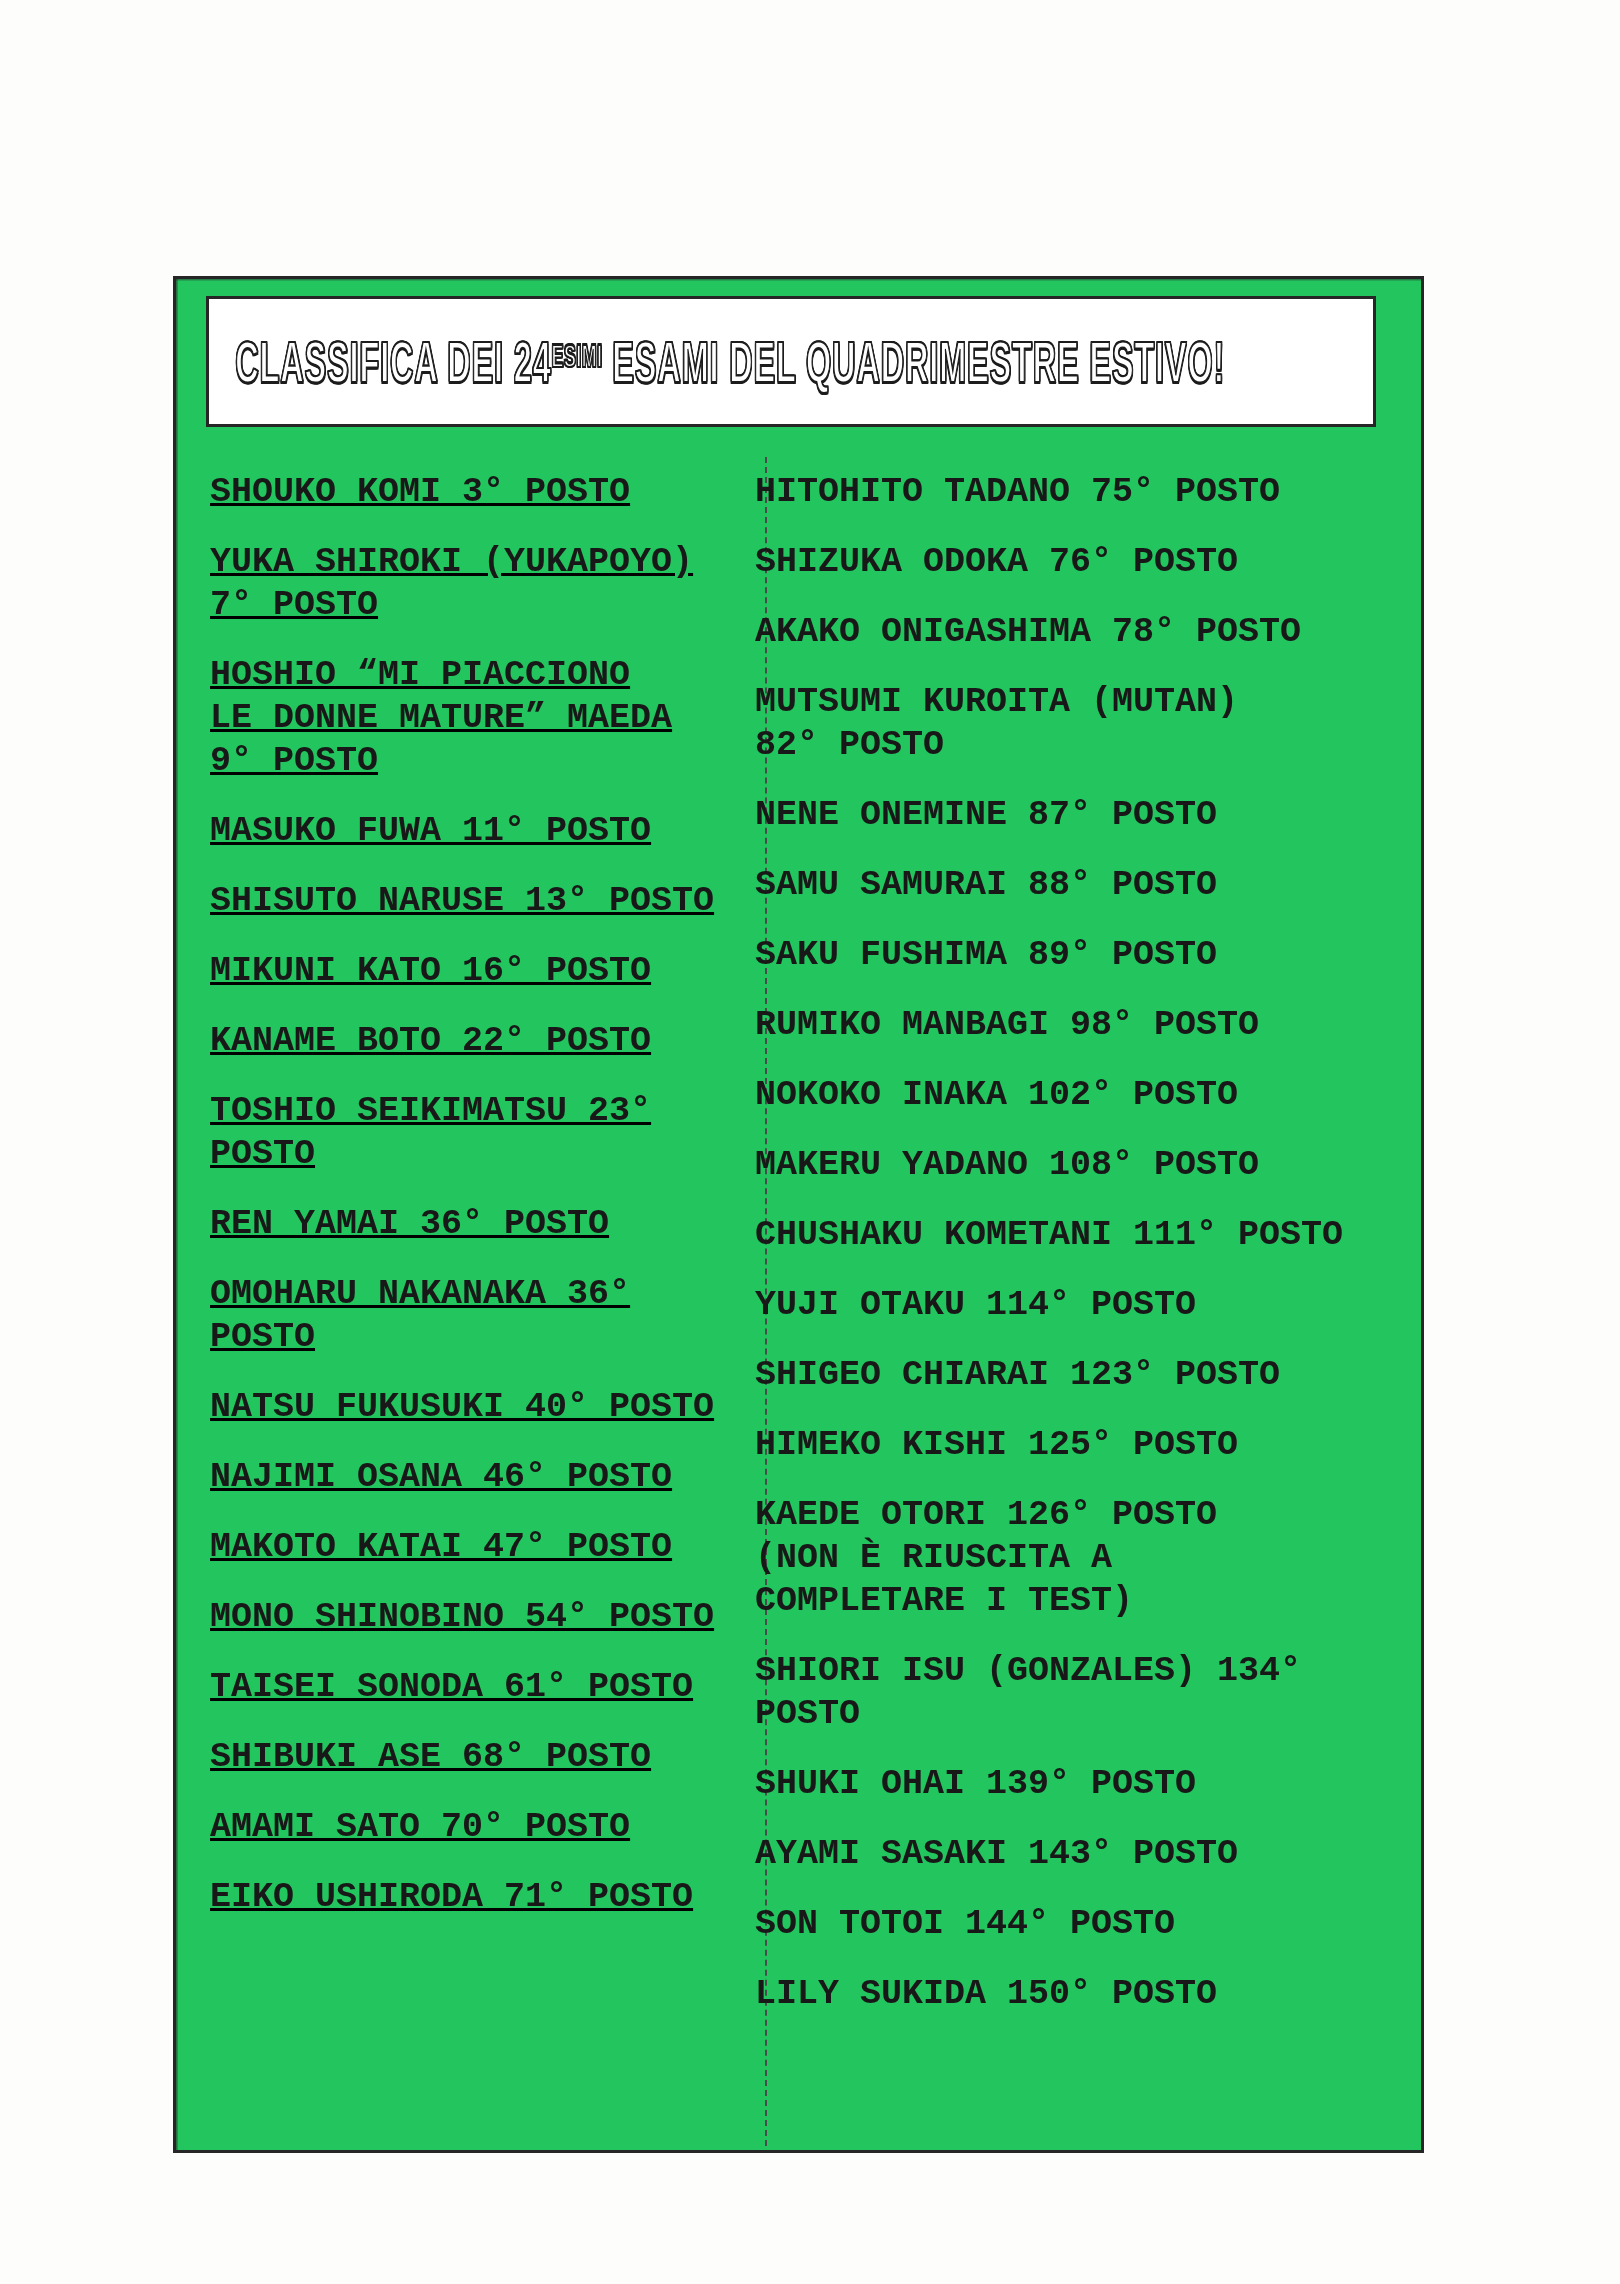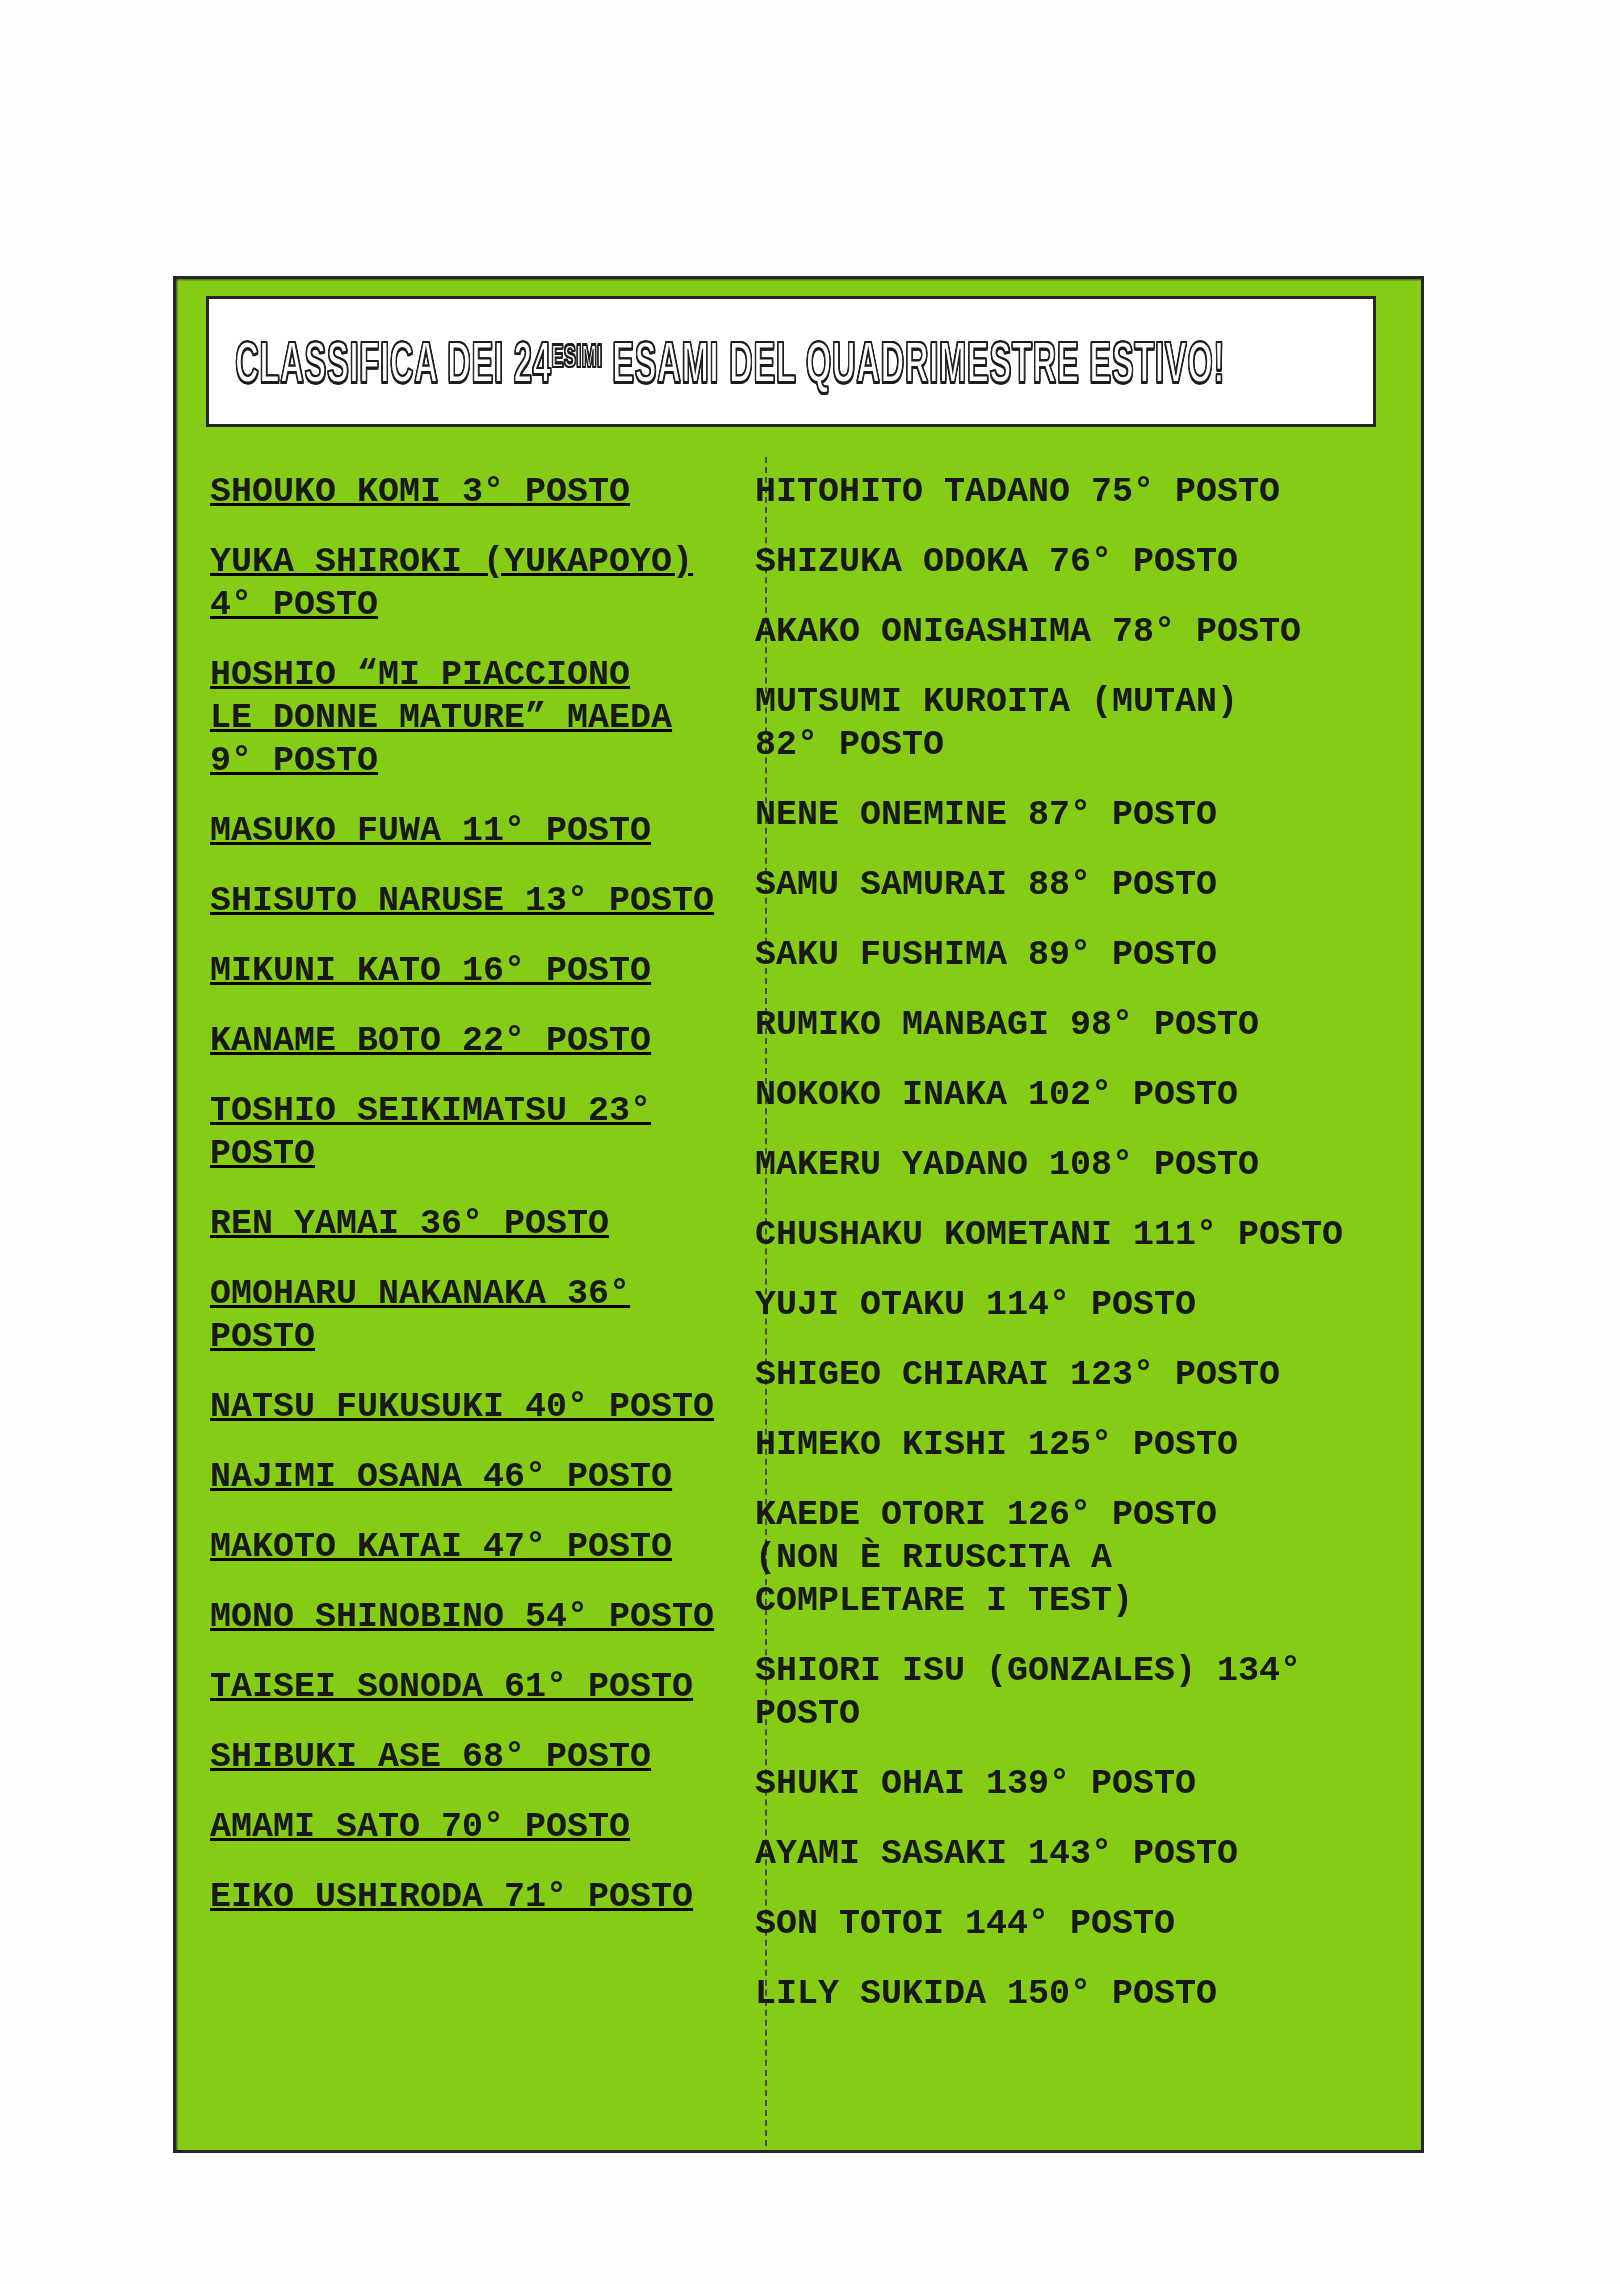--- a/index.html
+++ b/index.html
@@ -16,21 +16,21 @@
   }
   
   .page-box {
     position: absolute;
     left: 173px;
     top: 276px;
     width: 1251px;
     height: 1877px;
     box-sizing: border-box;
     border: 3px solid #262626;
-    background: #84cc16;
+    background: #22c55e;
     
     box-shadow: inset 6.9px 0 0 -5.3px rgba(40,40,40,0.55),
                 inset 0 7.6px 0 -6px rgba(40,40,40,0.45);
   }
   
   .header-box {
     position: absolute;
     left: 30px;
     top: 17px;
     width: 1170px;
@@ -97,21 +97,21 @@
   <div class="header-box">
     <div class="title"><span>CLASSIFICA DEI 24</span><span class="sup">ESIMI</span><span> ESAMI DEL QUADRIMESTRE ESTIVO!</span></div>
 
   </div>
 
   <div class="divider"></div>
 
   <div class="col col-left">
       <div class="entry">SHOUKO KOMI 3° POSTO</div>
       <div class="entry">YUKA SHIROKI (YUKAPOYO)
-4° POSTO</div>
+7° POSTO</div>
       <div class="entry">HOSHIO “MI PIACCIONO
 LE DONNE MATURE” MAEDA
 9° POSTO</div>
       <div class="entry">MASUKO FUWA 11° POSTO</div>
       <div class="entry">SHISUTO NARUSE 13° POSTO</div>
       <div class="entry">MIKUNI KATO 16° POSTO</div>
       <div class="entry">KANAME BOTO 22° POSTO</div>
       <div class="entry">TOSHIO SEIKIMATSU 23°
 POSTO</div>
       <div class="entry">REN YAMAI 36° POSTO</div>

